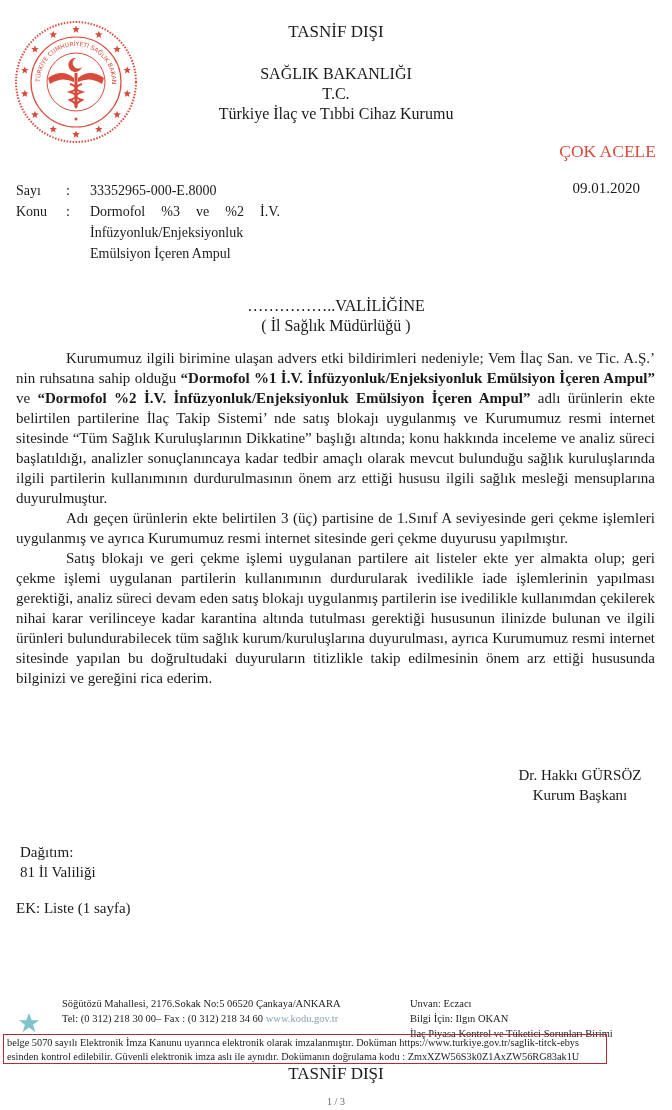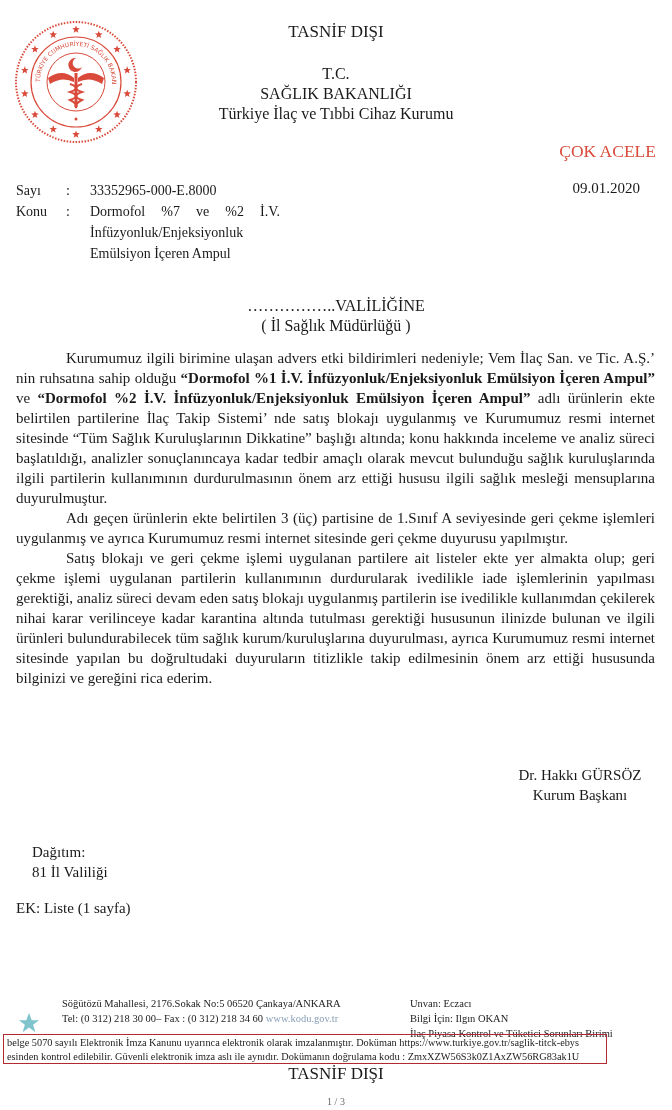--- a/index.html
+++ b/index.html
@@ -21,21 +21,21 @@
     .meta .val { flex: 1; }
     .konu-val { width: 190px; text-align: justify; }
     .date { right: 32px; top: 180px; font-size: 15px; }
     .vali { left: 0; width: 672px; top: 296px; font-size: 16px; line-height: 20px; }
     .body-text {
       left: 16px; width: 639px; top: 348px; font-size: 15px; line-height: 20px;
       text-align: justify;
     }
     .body-text p { margin: 0; text-indent: 50px; }
     .sig { left: 480px; width: 200px; top: 765px; font-size: 15px; line-height: 20px; }
-    .dagitim { left: 32px; top: 842px; font-size: 15px; line-height: 20px; }
+    .dagitim { left: 20px; top: 842px; font-size: 15px; line-height: 20px; }
     .ek { left: 16px; top: 900px; font-size: 15px; }
     .footer-addr { left: 62px; top: 996px; font-size: 10.5px; line-height: 15px; color: #222; }
     .footer-addr .web { color: #8aa0b8; }
     .footer-info { left: 410px; top: 996px; font-size: 10.5px; line-height: 15px; color: #222; }
     .star { left: 18px; top: 1012px; width: 22px; height: 22px; }
     .esign {
       left: 3px; top: 1034px; width: 604px; height: 30px; box-sizing: border-box;
       border: 1.5px solid #b02a2f; padding: 1px 3px;
       font-size: 10.3px; line-height: 13.5px; color: #222; white-space: nowrap; overflow: hidden;
     }
@@ -80,37 +80,37 @@
     <rect x="62.5" y="55" width="3" height="34"></rect>
     <path d="M58 66 Q70 70 58 74 Q70 78 58 82 Q66 86 64 90" fill="none" stroke="#d94a3a" stroke-width="2"></path>
     <path d="M70 66 Q58 70 70 74 Q58 78 70 82 Q62 86 64 90" fill="none" stroke="#d94a3a" stroke-width="2"></path>
     <circle cx="64" cy="101" r="1.5"></circle>
   </g>
 </svg>
 
 <div class="abs center tasnif-top">TASNİF DIŞI</div>
 
 <div class="abs center tc">
+  <div>SAĞLIK BAKANLIĞI</div>
   <div>T.C.</div>
-  <div>SAĞLIK BAKANLIĞI</div>
   <div>Türkiye İlaç ve Tıbbi Cihaz Kurumu</div>
 </div>
 
 <div class="abs cok-acele">ÇOK ACELE</div>
 
 <div class="abs meta">
   <div class="row">
     <span class="lbl">Sayı</span>
     <span class="colon">:</span>
     <span class="val">33352965-000-E.8000</span>
   </div>
   <div class="row">
     <span class="lbl">Konu</span>
     <span class="colon">:</span>
-    <span class="konu-val">Dormofol %7 ve %2 İ.V. İnfüzyonluk/Enjeksiyonluk Emülsiyon İçeren Ampul</span>
+    <span class="konu-val">Dormofol %3 ve %2 İ.V. İnfüzyonluk/Enjeksiyonluk Emülsiyon İçeren Ampul</span>
   </div>
 </div>
 
 <div class="abs date">09.01.2020</div>
 
 <div class="abs center vali">
   <div>……………..VALİLİĞİNE</div>
   <div>( İl Sağlık Müdürlüğü )</div>
 </div>
 

